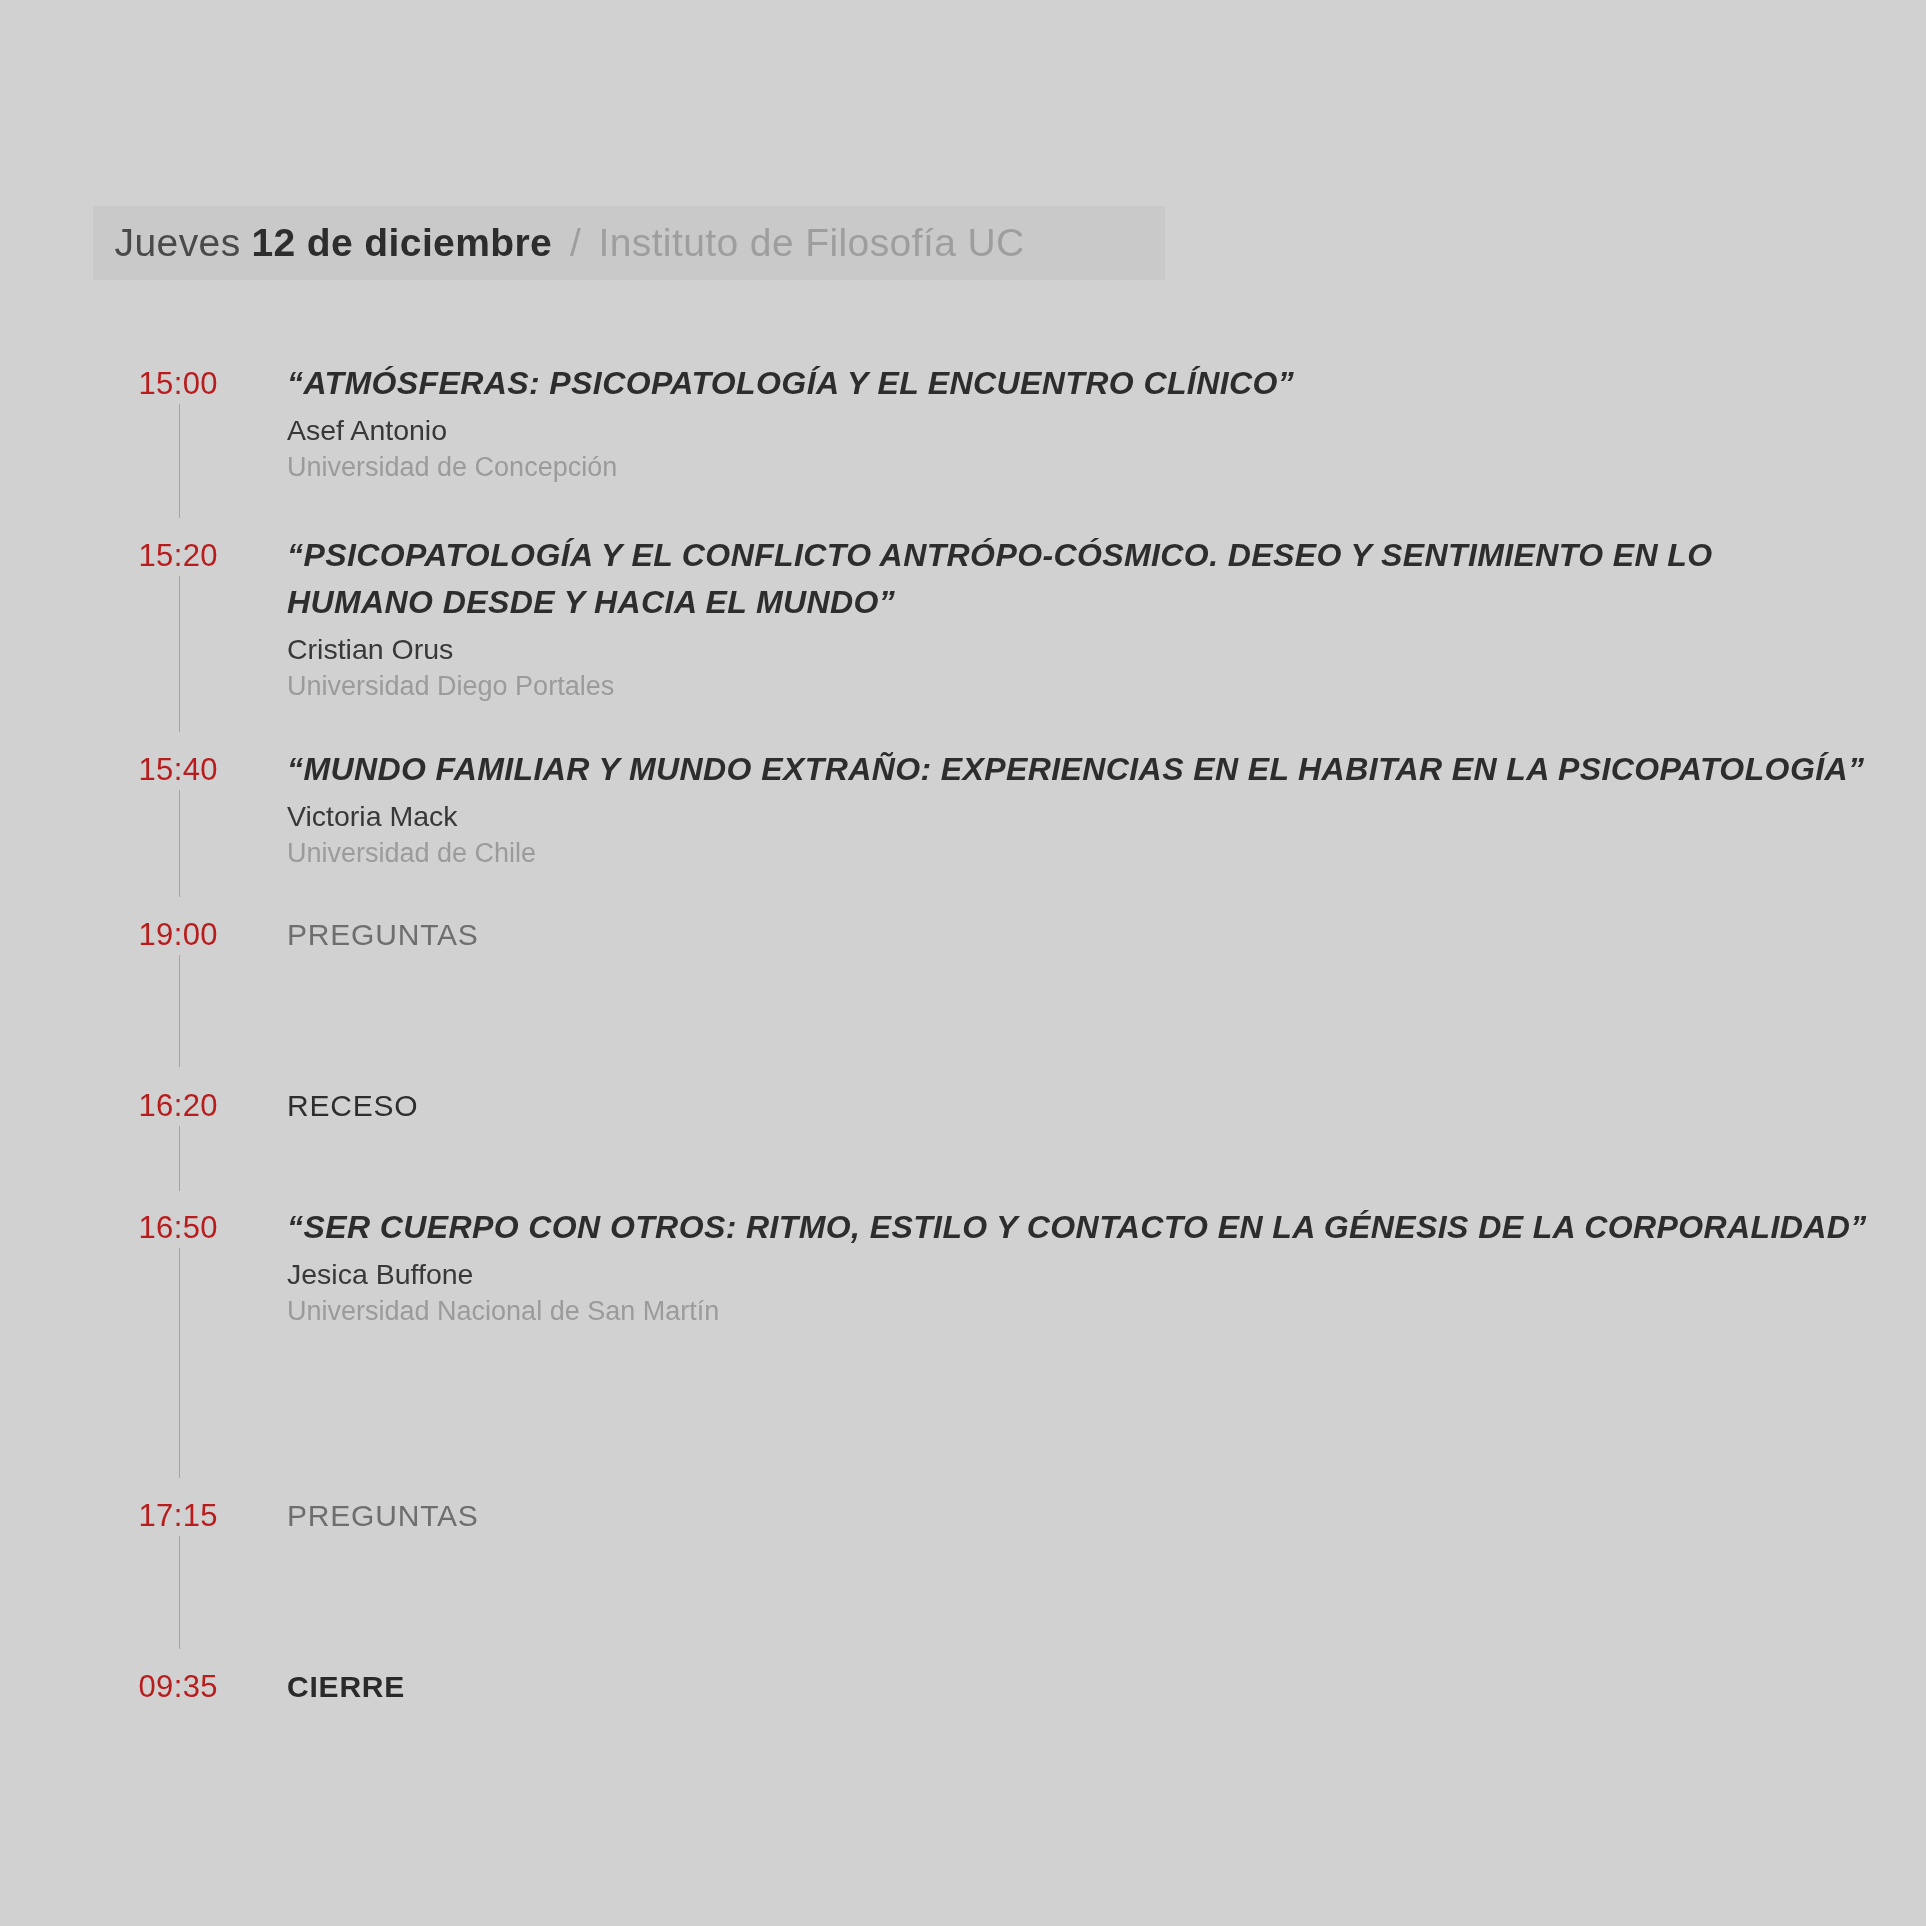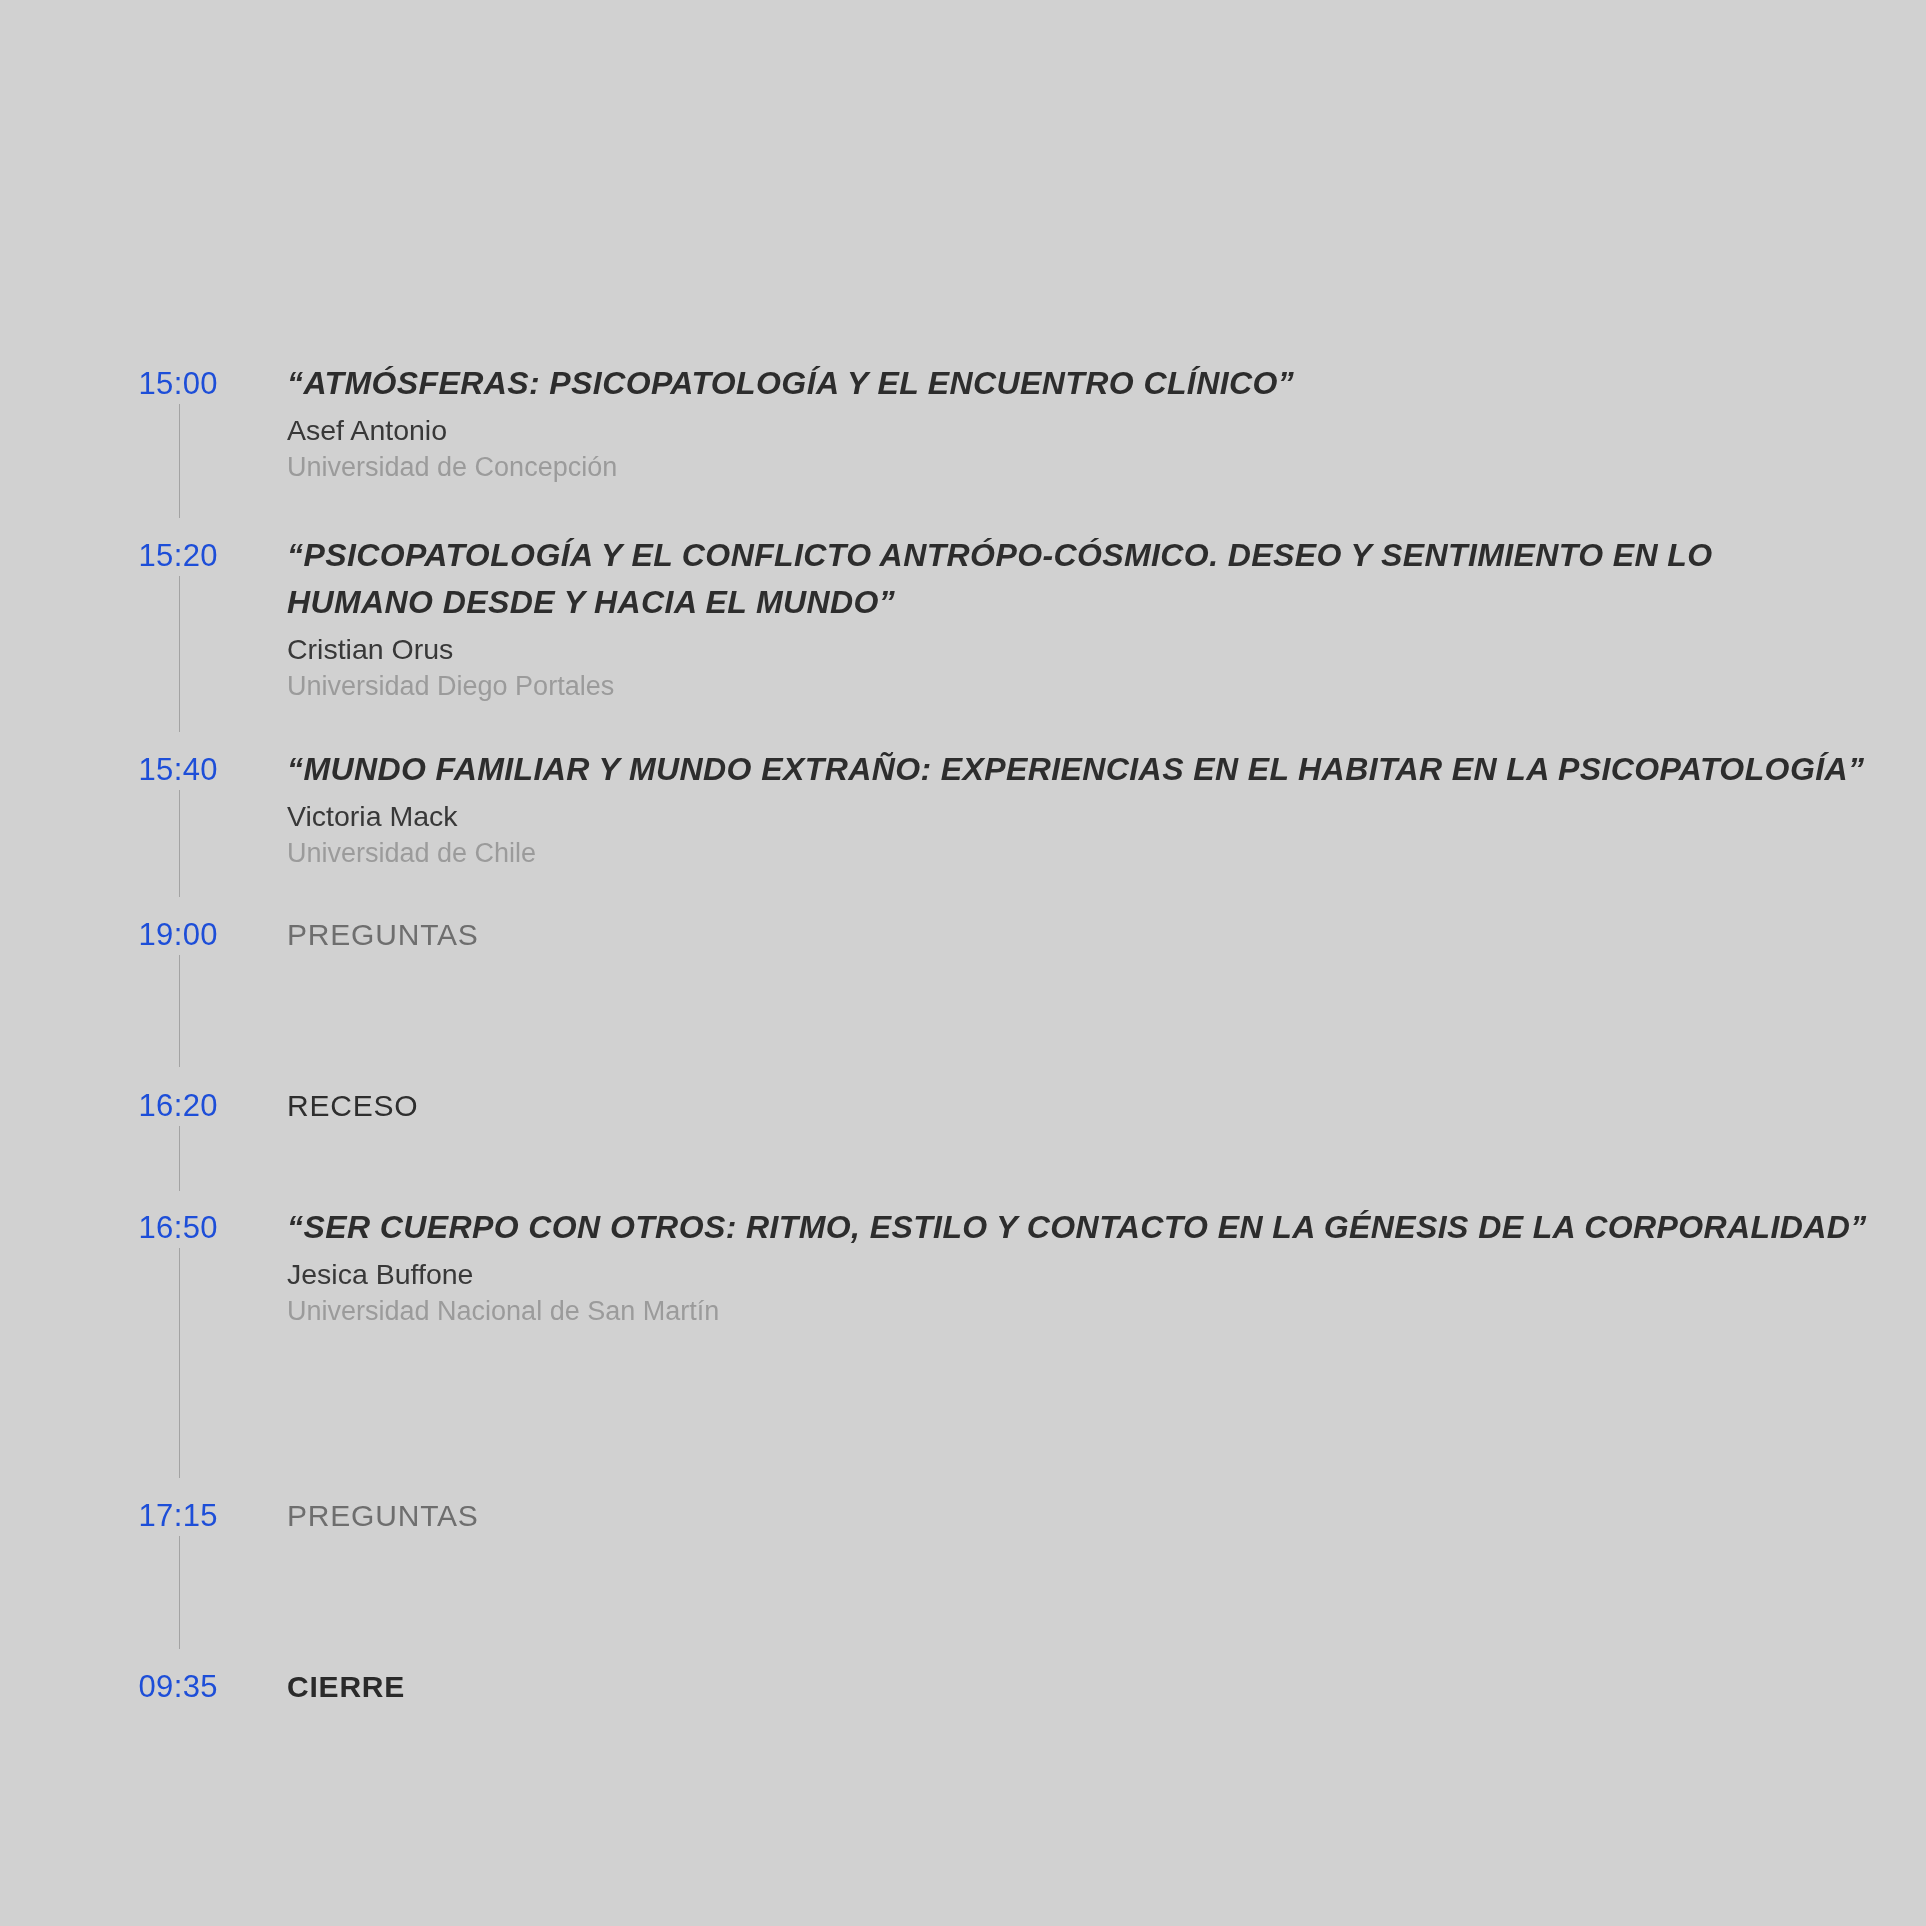--- a/index.html
+++ b/index.html
@@ -39,21 +39,21 @@
   
   .row { position: absolute; left: 0; width: 2047px; }
   .time {
     position: absolute;
     left: 127px;
     top: 0;
     width: 91px;
     text-align: right;
     font-size: 31px;
     line-height: 47px;
-    color: #1d4ed8;
+    color: #b91c1c;
     letter-spacing: 0.4px;
   }
   .content {
     position: absolute;
     left: 287px;
     top: 0;
     width: 1676px;
   }
   .title-line {
     display: block;
@@ -91,20 +91,26 @@
     left: 179px;
     width: 1.2px;
     background: #a3a3a3;
   }
 </style>
 </head>
 <body>
 
 <div class="page">
 
+  <div class="header-band">
+    <span class="day">Jueves</span>
+    <span class="date">12 de diciembre</span>
+    <span class="sep">/</span>
+    <span class="venue">Instituto de Filosofía UC</span>
+  </div>
 
   <div class="row" style="top:360px">
     <div class="time">15:00</div>
     <div class="content">
       <span class="title-line">“ATMÓSFERAS: PSICOPATOLOGÍA Y EL ENCUENTRO CLÍNICO”</span>
       <div class="speaker">Asef Antonio</div>
       <div class="affiliation">Universidad de Concepción</div>
     </div>
   </div>
 

